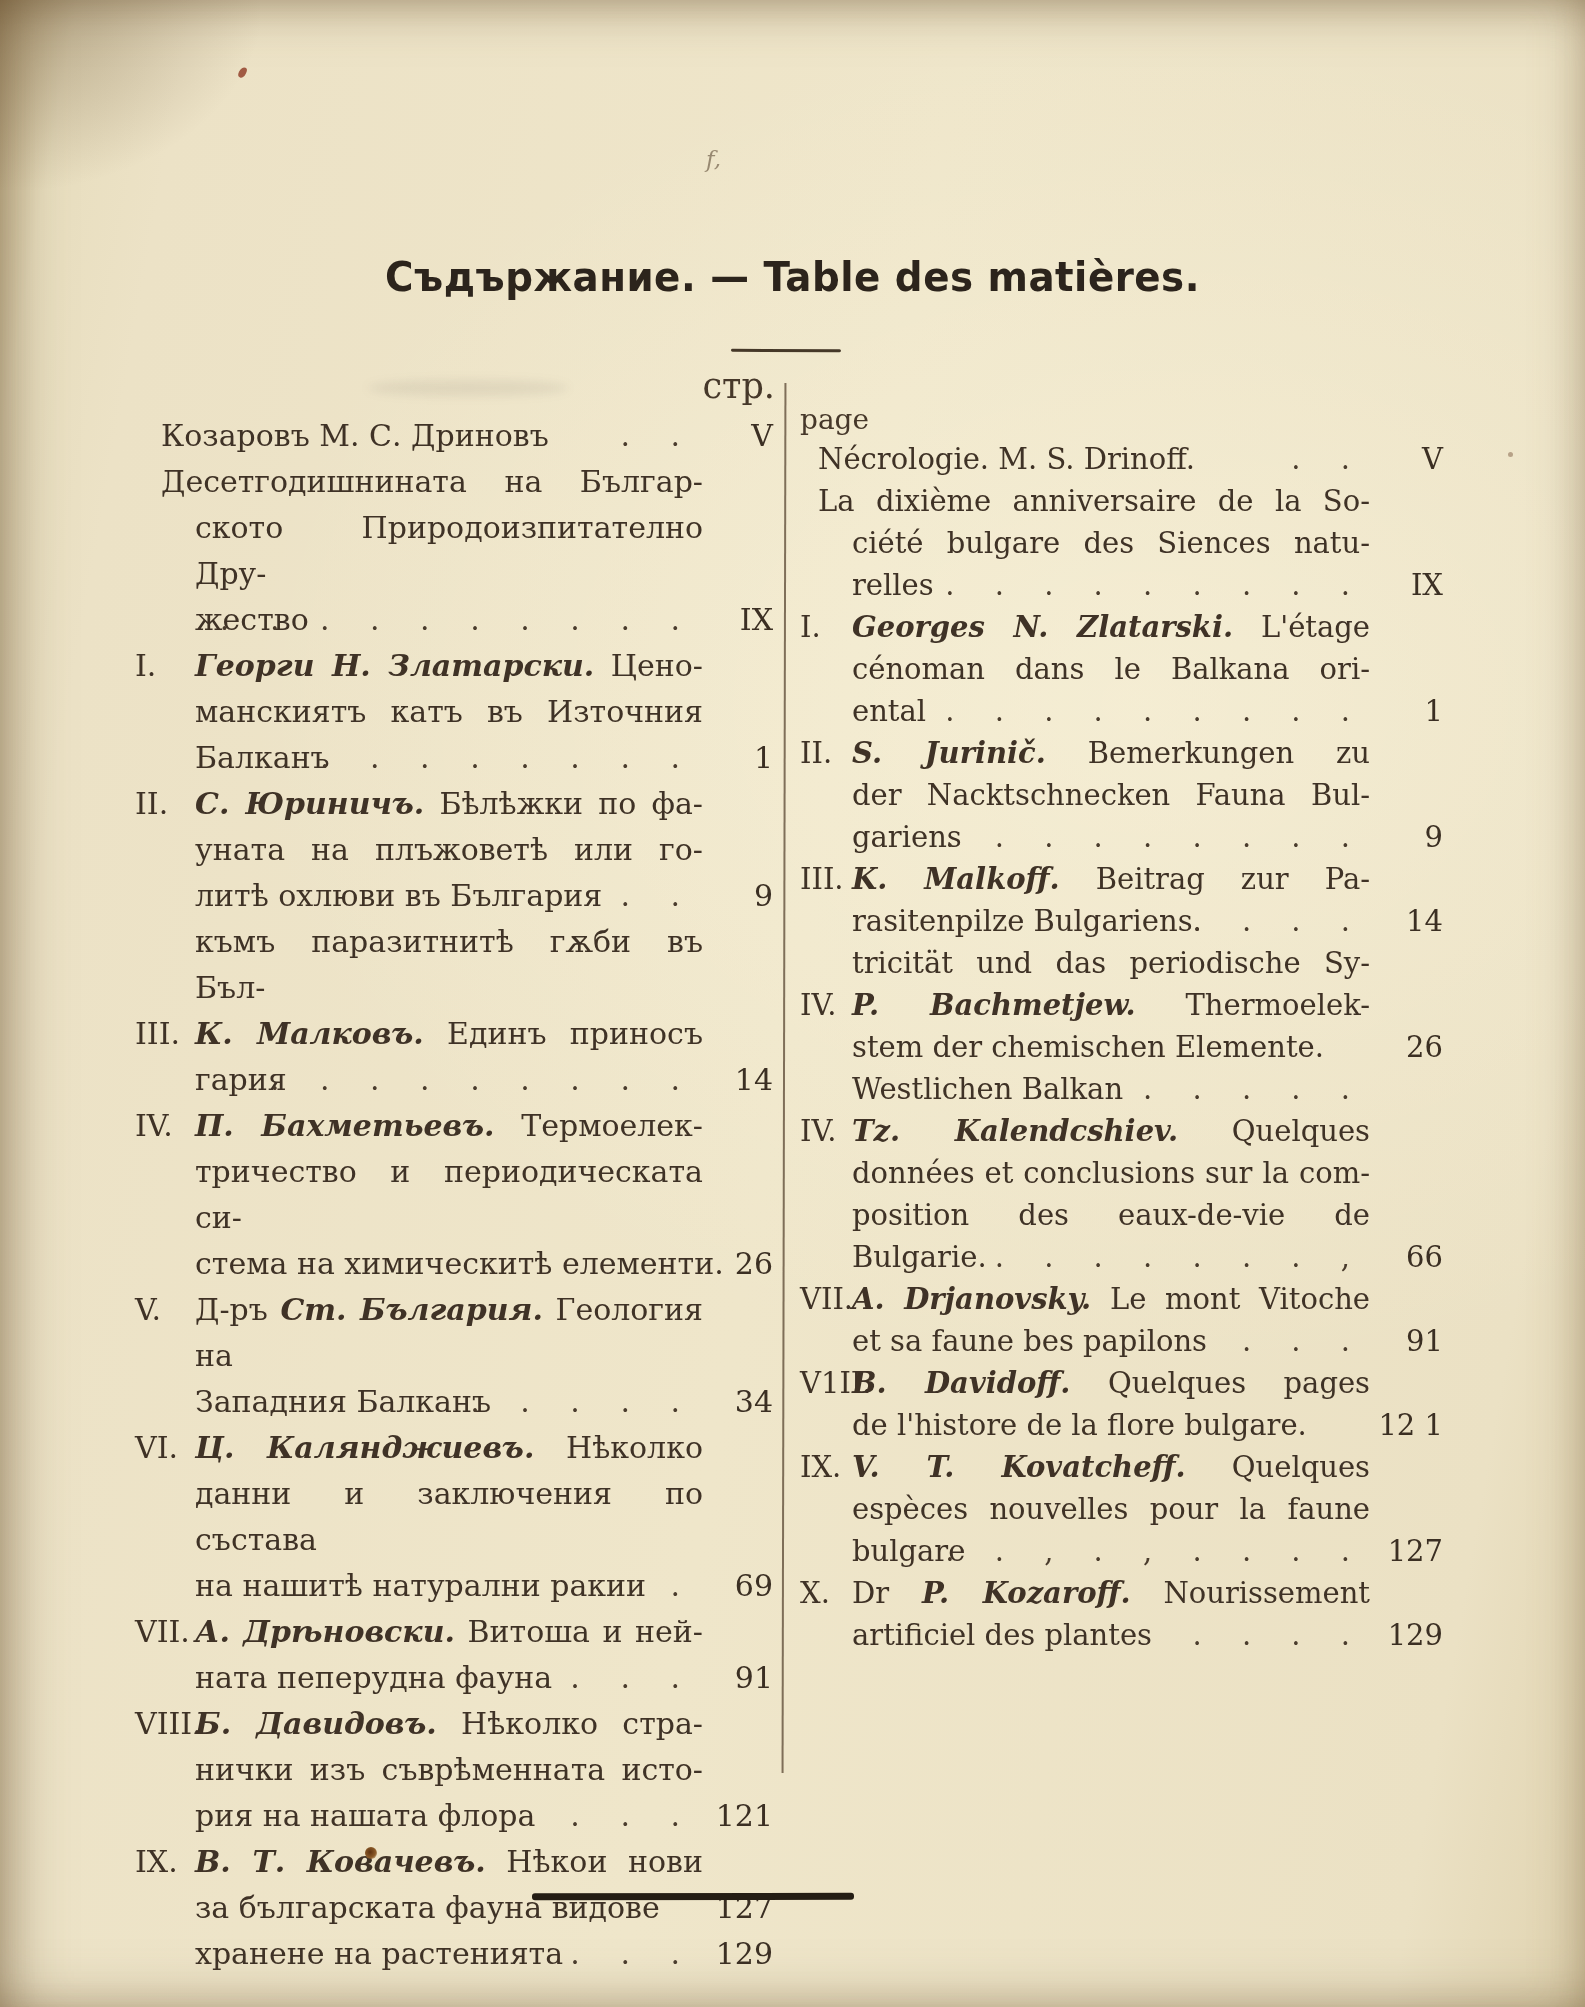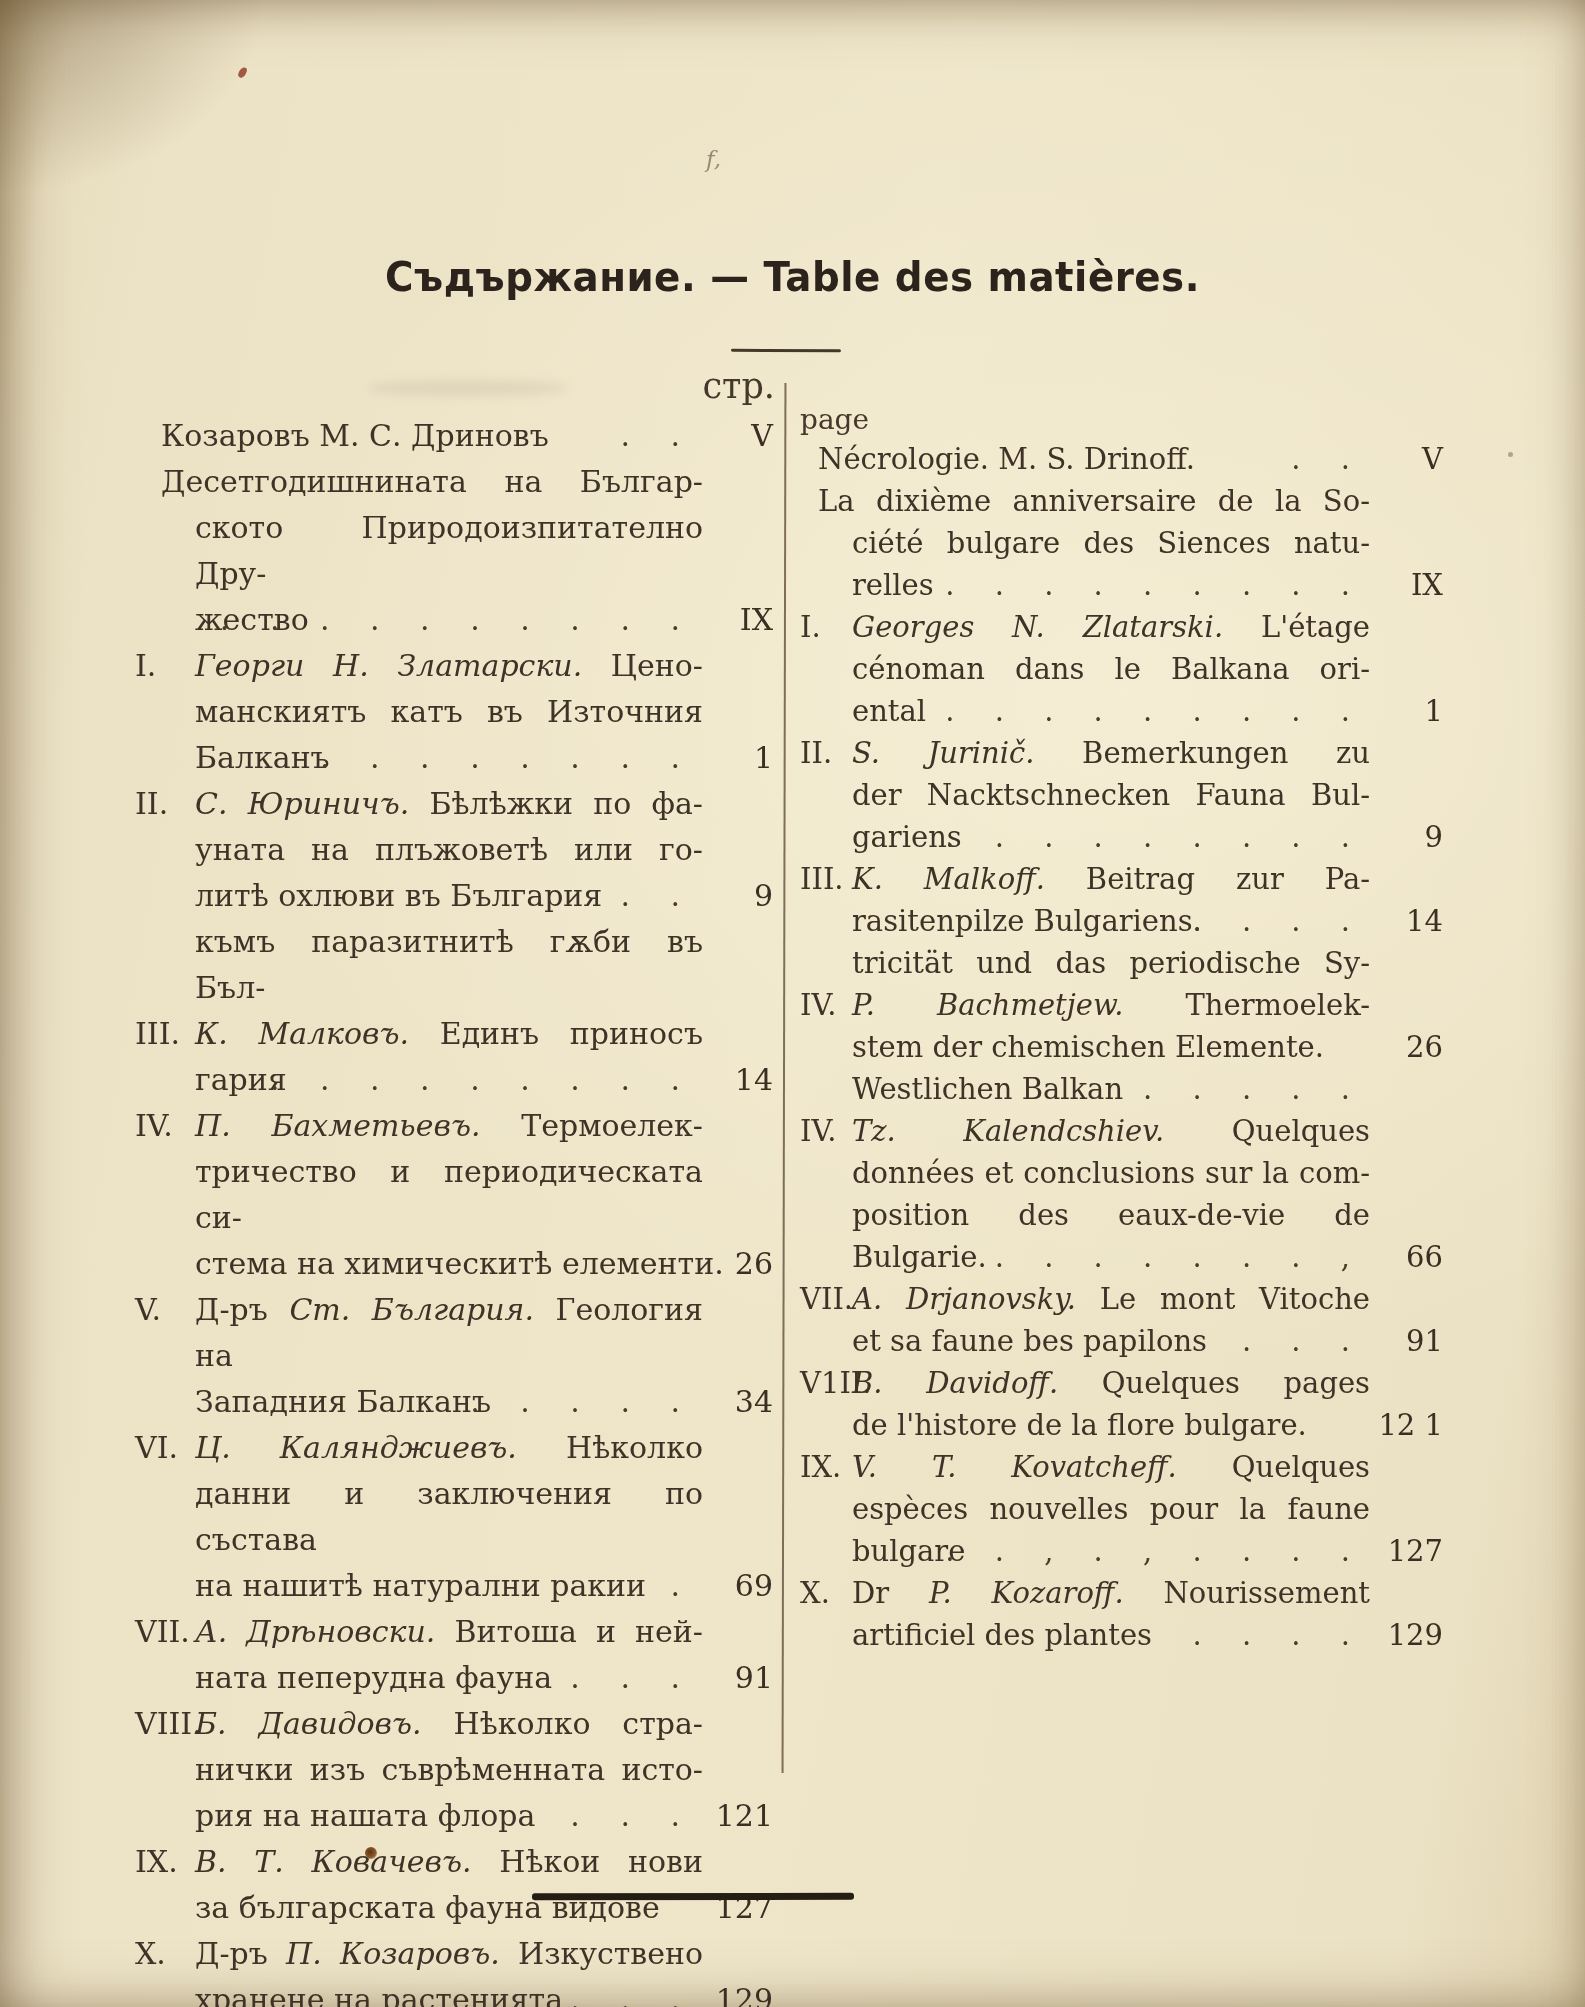--- a/index.html
+++ b/index.html
@@ -41,21 +41,21 @@
   .line{position:relative;white-space:normal;}
   #col-left .line.first{text-indent:-60px;}
   #col-right .line.first{text-indent:-52px;}
   #col-left .line.first.nonum,#col-right .line.first.nonum{text-indent:-34px;}
   .num{display:inline-block;text-indent:0;text-align:right;box-sizing:border-box;}
   #col-left .num{width:60px;padding-right:9px;}
   #col-right .num{width:52px;padding-right:8px;}
   .line.just{text-align:justify;text-align-last:justify;}
   #col-left .line.just{width:508px;}
   #col-right .line.just{width:518px;}
-  .seg-i{font-style:italic;}
+  .seg-i{font-style:italic;font-weight:bold;}
   .dots{position:absolute;right:86px;top:0;white-space:pre;letter-spacing:9px;word-spacing:13px;text-indent:0;color:#4a3c2d;}
   .pg{position:absolute;right:2px;top:0;text-indent:0;min-width:60px;text-align:right;color:#3b2f23;}
 
   
   #speck-red{position:absolute;left:239px;top:67px;width:7px;height:11px;background:#93422c;border-radius:60% 40% 55% 45%;transform:rotate(25deg);opacity:.85;}
   #mark-f{position:absolute;left:706px;top:146px;font-size:23px;font-style:italic;color:rgba(80,60,40,.55);}
   #smudge{position:absolute;left:368px;top:380px;width:200px;height:16px;background:rgba(100,90,80,.10);filter:blur(5px);border-radius:50%;}
   #speck-brown{position:absolute;left:365px;top:1847px;width:12px;height:12px;border-radius:50%;
     background:radial-gradient(circle at 42% 42%, #5e3210 0%, #8a5a28 55%, rgba(138,90,40,0) 100%);}
   #speck-tiny{position:absolute;left:1508px;top:452px;width:5px;height:5px;background:rgba(100,60,35,.4);border-radius:50%;}
@@ -116,21 +116,20 @@
       <div class="entry">
         <div class="line first just"><span class="num">VIII.</span><span class="seg-i">Б. Давидовъ.</span><span class="seg-r"> Нѣколко стра-</span></div>
         <div class="line just"><span class="seg-r">нички изъ съврѣменната исто-</span></div>
         <div class="line pgline"><span class="seg-r">рия на нашата флора</span><span class="dots">. . .</span><span class="pg">121</span></div>
       </div>
       <div class="entry">
         <div class="line first just"><span class="num">IX.</span><span class="seg-i">В. Т. Ковачевъ.</span><span class="seg-r"> Нѣкои нови</span></div>
         <div class="line pgline"><span class="seg-r">за българската фауна видове</span><span class="pg">127</span></div>
       </div>
       <div class="entry">
-        <div class="line first just"><span class="num">X.</span><span class="seg-r">Д-ръ </span><span class="seg-i">П. Козаровъ.</span><span class="seg-r"> Изкуствено</span></div>
         <div class="line pgline"><span class="seg-r">хранене на растенията</span><span class="dots">. . .</span><span class="pg">129</span></div>
       </div>
     </div>
   <div id="col-right">
       <div class="entry">
         <div class="line first nonum pgline"><span class="seg-r">Nécrologie. M. S. Drinoff.</span><span class="dots">. .</span><span class="pg">V</span></div>
       </div>
       <div class="entry">
         <div class="line first nonum just"><span class="seg-r">La dixième anniversaire de la So-</span></div>
         <div class="line just"><span class="seg-r">ciété bulgare des Siences natu-</span></div>

